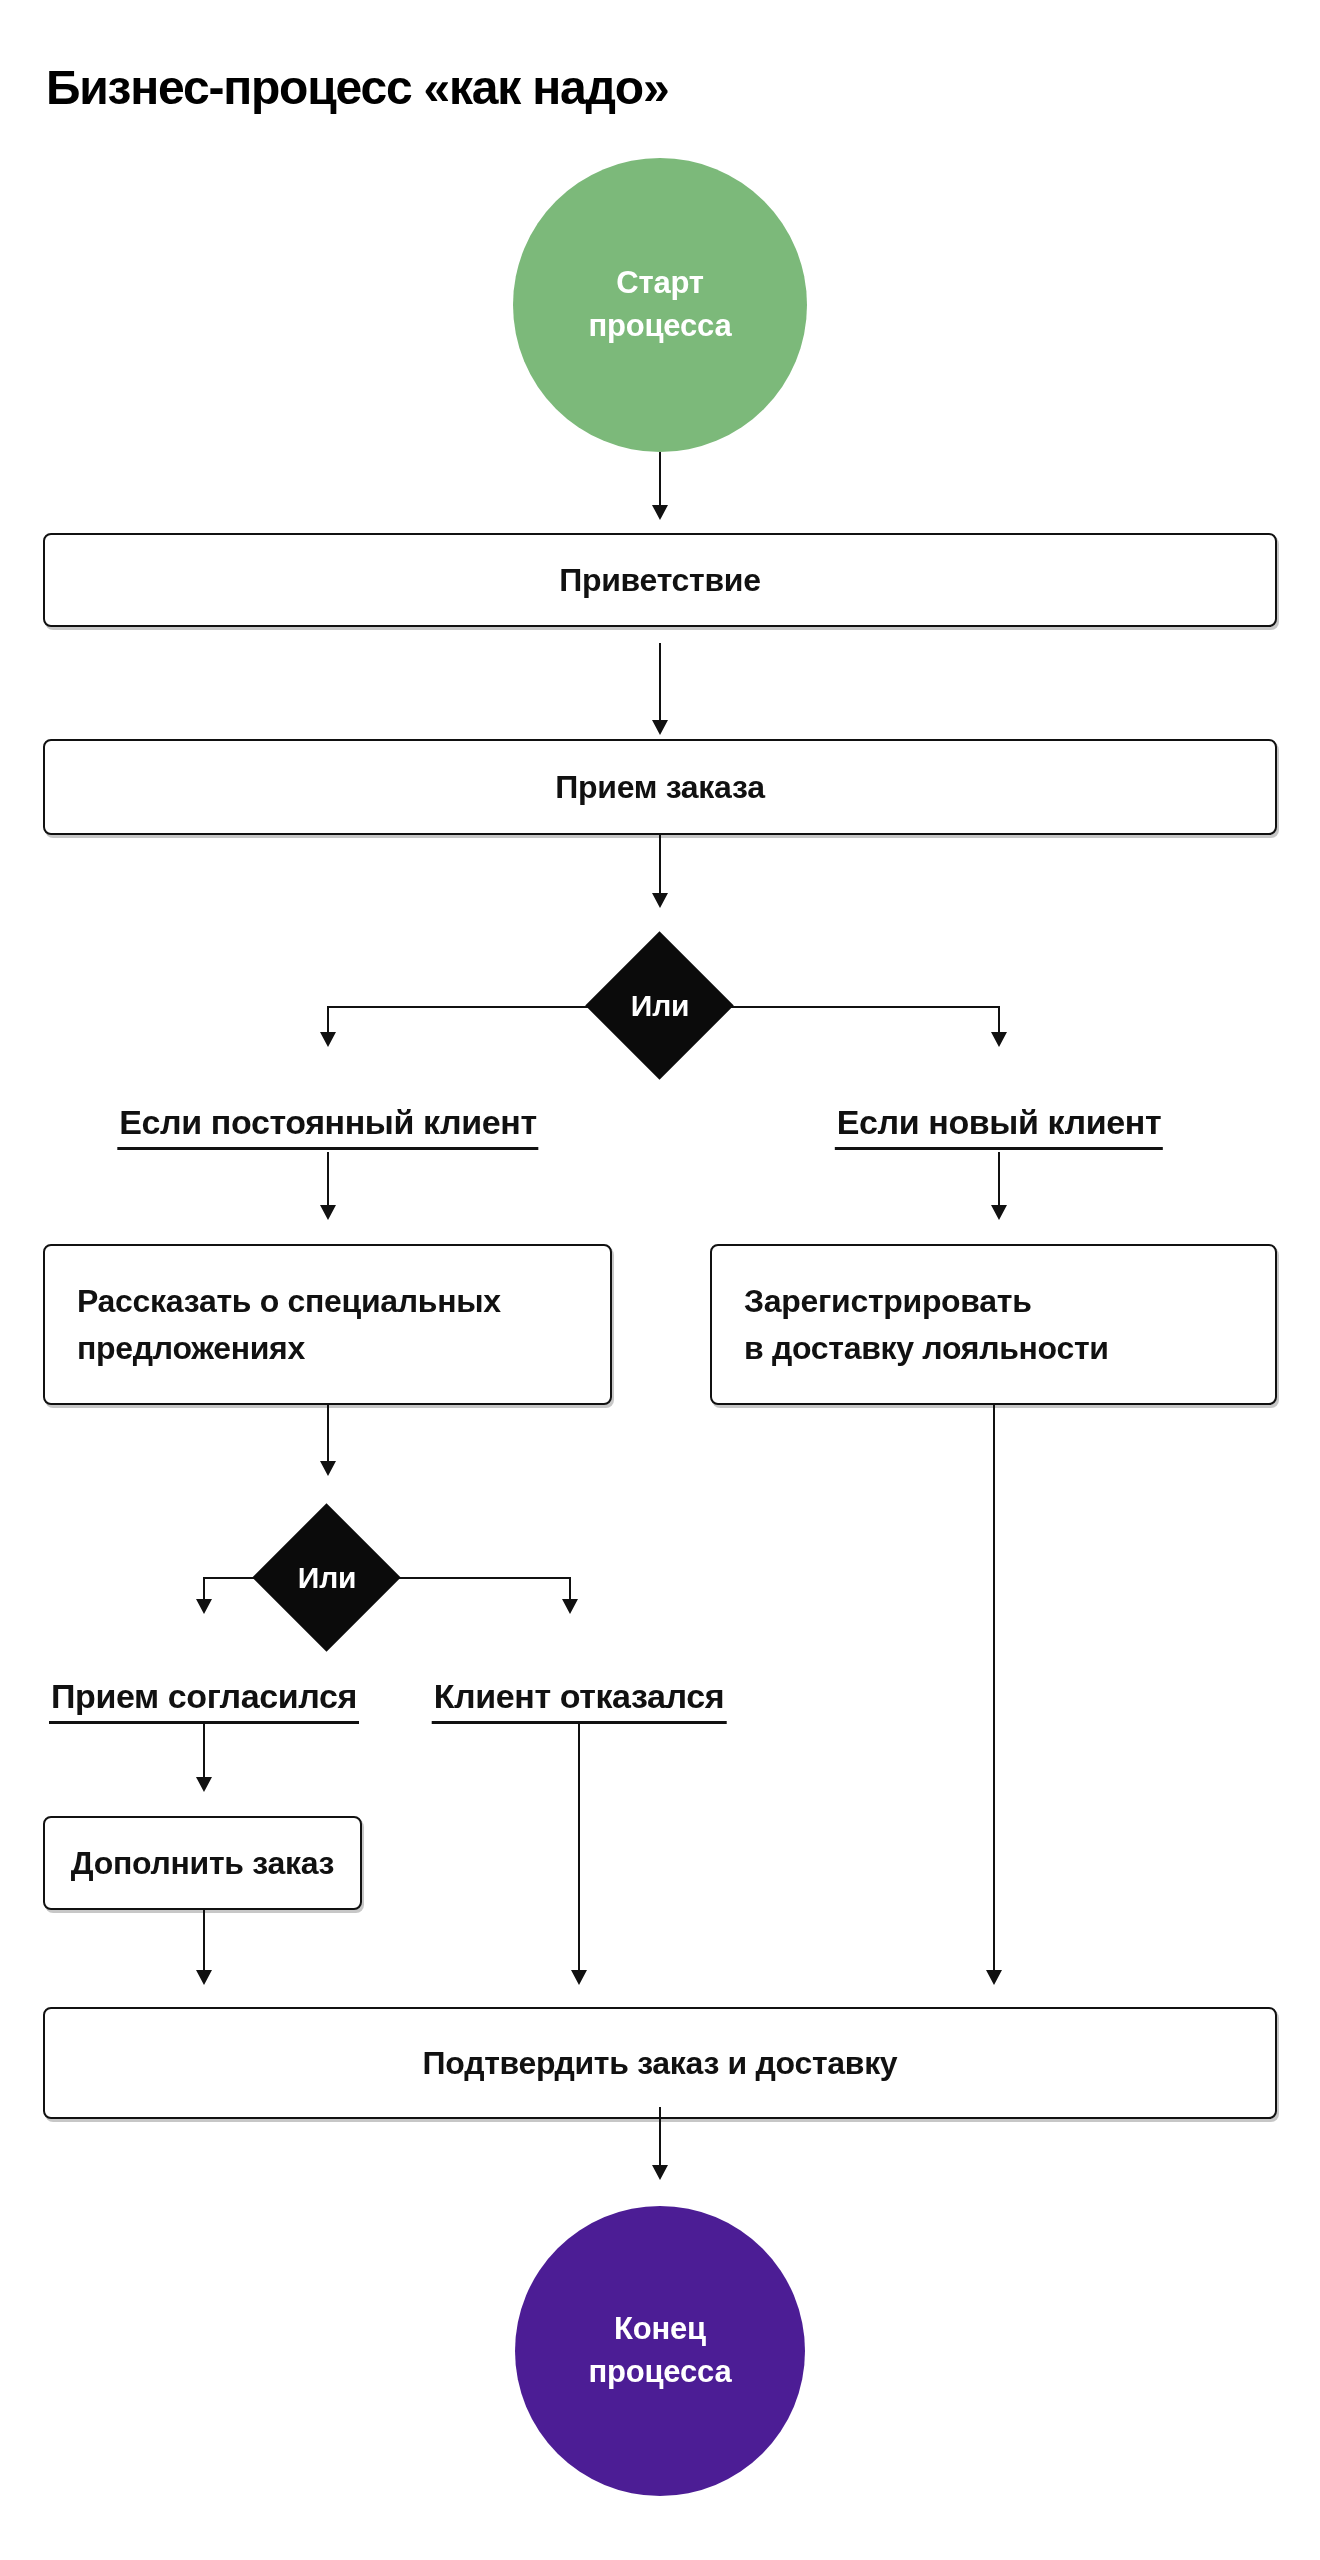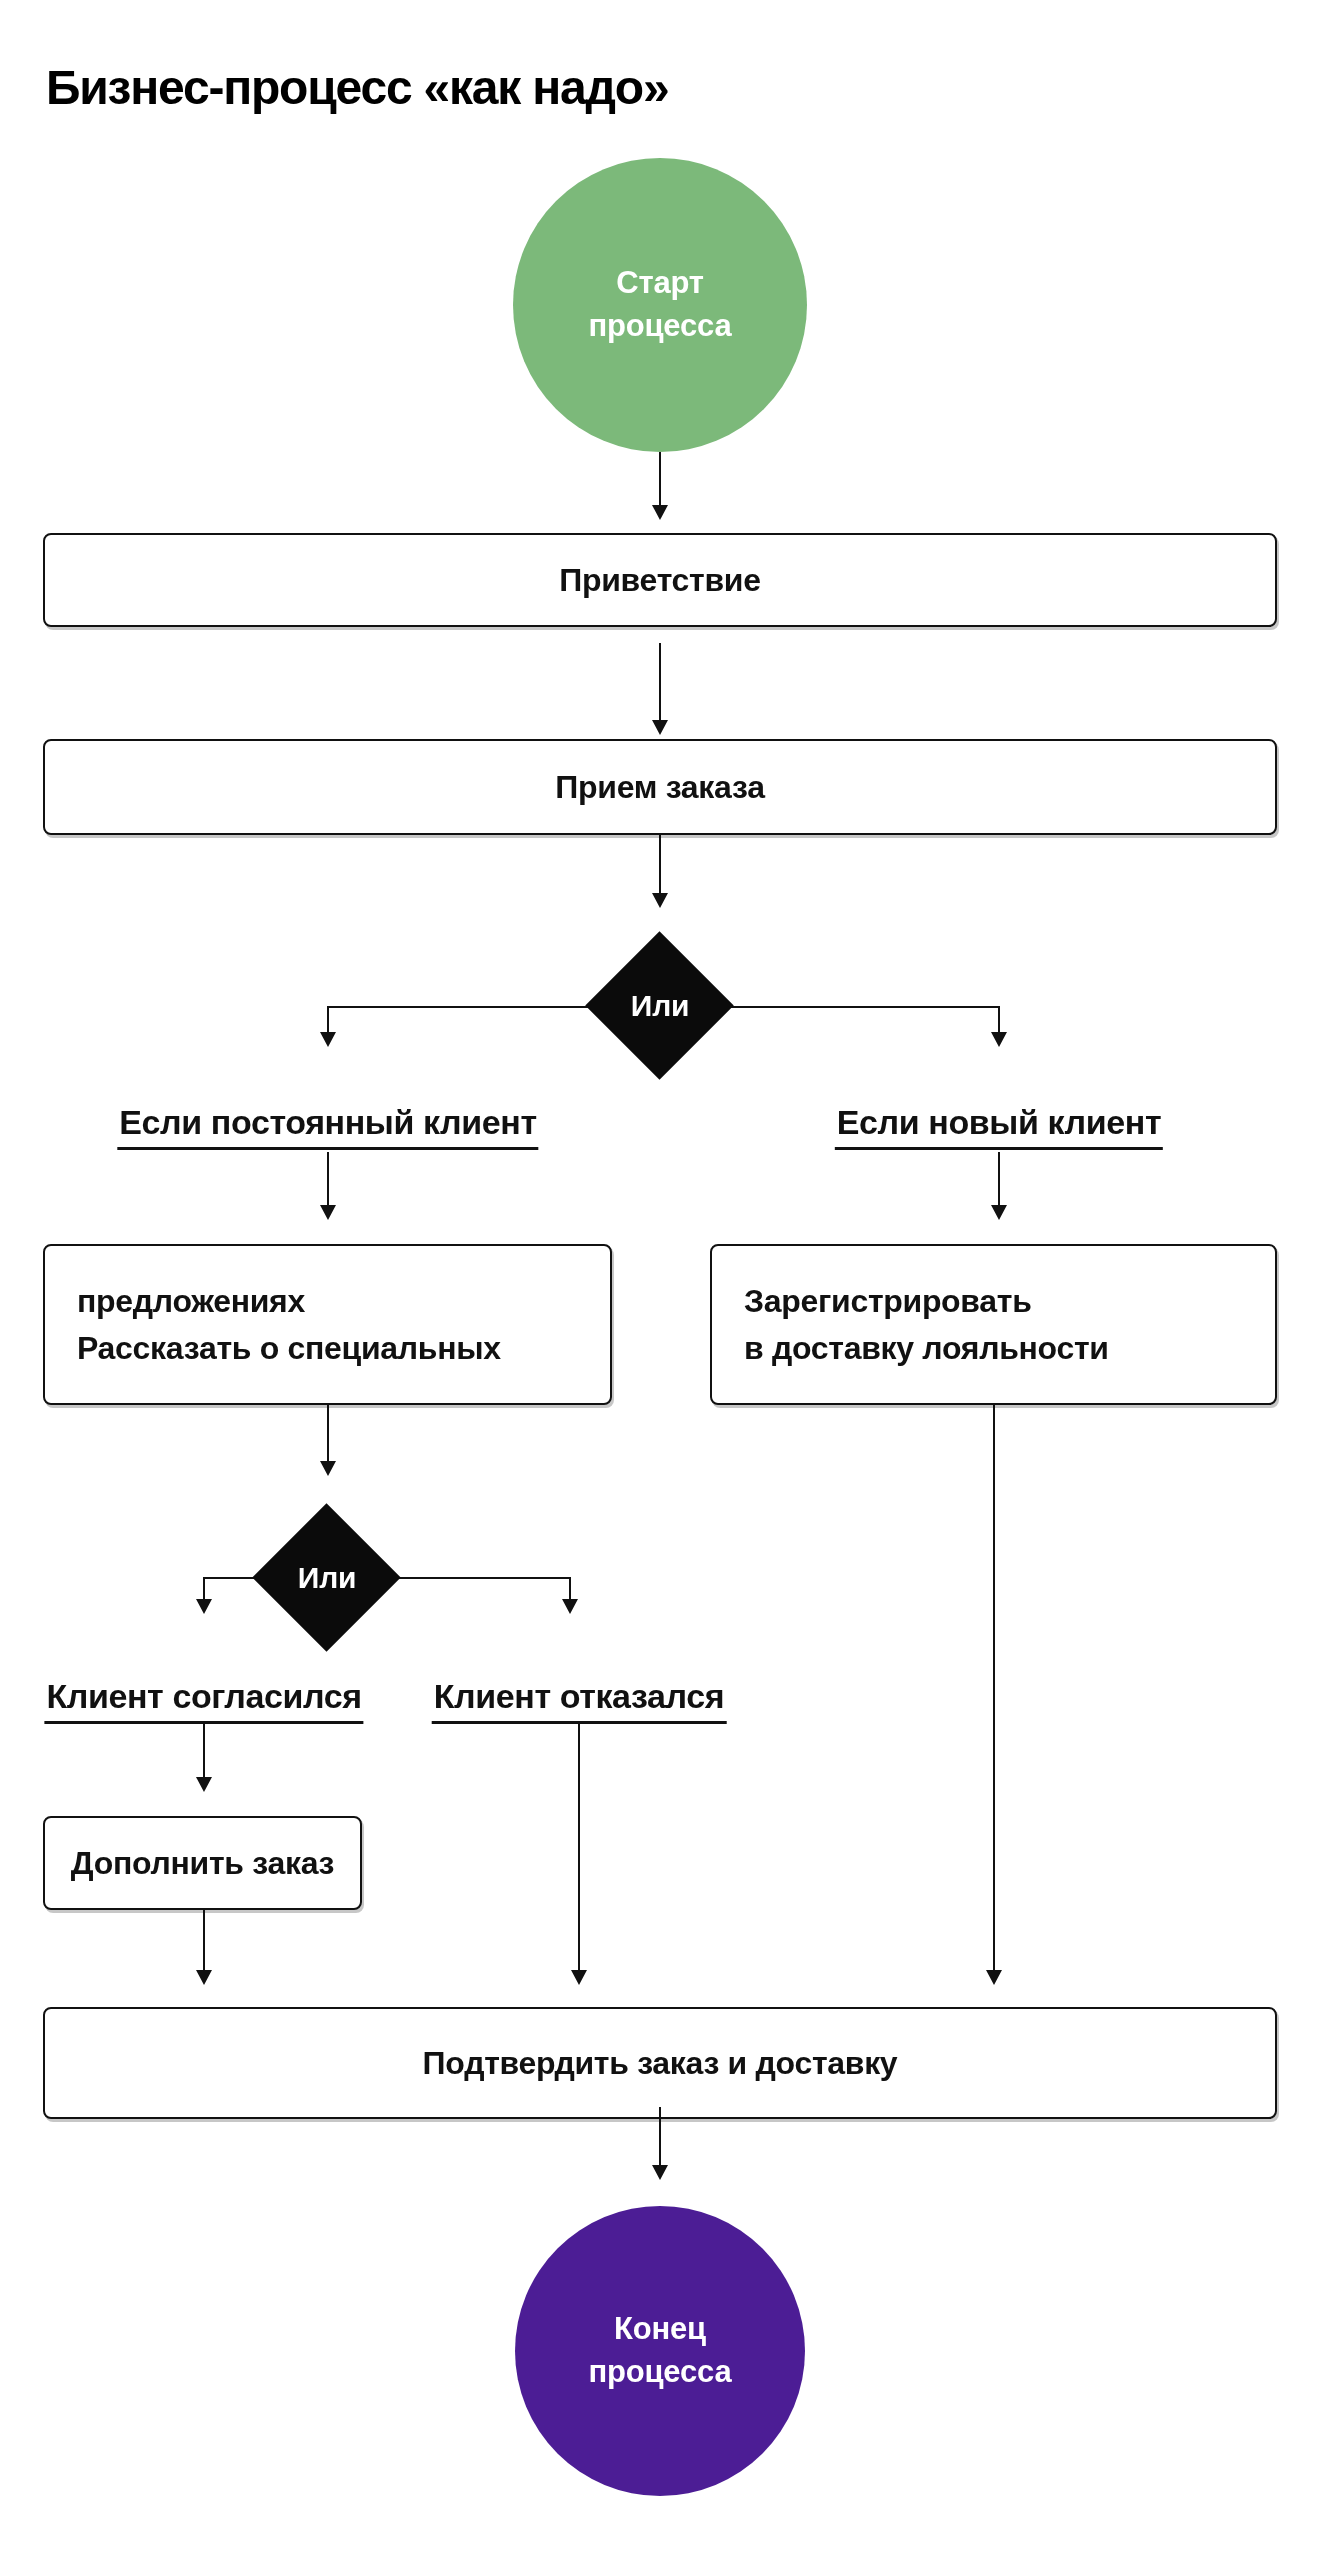--- a/index.html
+++ b/index.html
@@ -116,22 +116,22 @@
     <div class="shaft"></div>
     <div class="head"></div>
   </div>
   <div class="arrow" style="left:991px;top:1152px;height:68px;">
     <div class="shaft"></div>
     <div class="head"></div>
   </div>
 
   <div class="box box-offers">
     <span>
+      <span class="box-line">Рассказать о специальных</span>
       <span class="box-line">предложениях</span>
-      <span class="box-line">Рассказать о специальных</span>
     </span>
   </div>
   <div class="box box-loyalty">
     <span>
       <span class="box-line">Зарегистрировать</span>
       <span class="box-line">в доставку лояльности</span>
     </span>
   </div>
 
   <div class="arrow" style="left:320px;top:1405px;height:71px;">
@@ -145,21 +145,21 @@
 
   <div class="arrow" style="left:196px;top:1577px;height:37px;">
     <div class="shaft"></div>
     <div class="head"></div>
   </div>
   <div class="arrow" style="left:562px;top:1577px;height:37px;">
     <div class="shaft"></div>
     <div class="head"></div>
   </div>
 
-  <div class="branch-label" style="left:204px;top:1679px;">Клиент согласился</div>
+  <div class="branch-label" style="left:204px;top:1679px;">Прием согласился</div>
   <div class="branch-label" style="left:579px;top:1679px;">Клиент отказался</div>
 
   <div class="arrow" style="left:196px;top:1722px;height:70px;">
     <div class="shaft"></div>
     <div class="head"></div>
   </div>
 
   <div class="box box-addon">
     <span>Дополнить заказ</span>
   </div>

